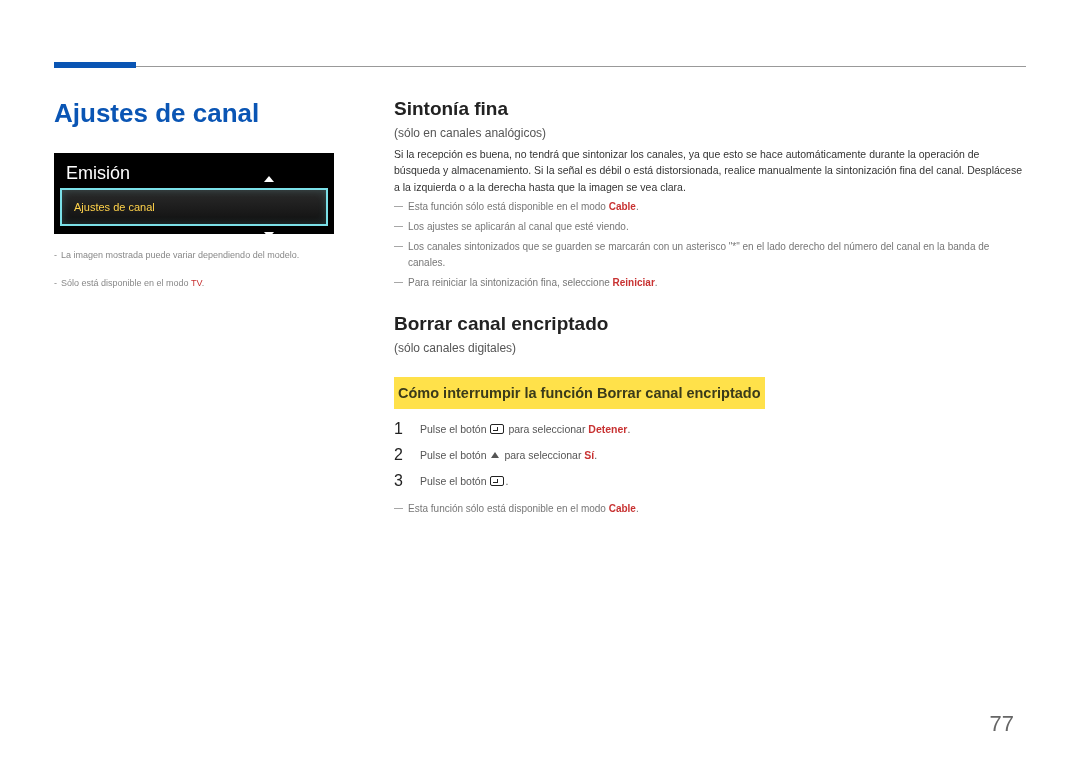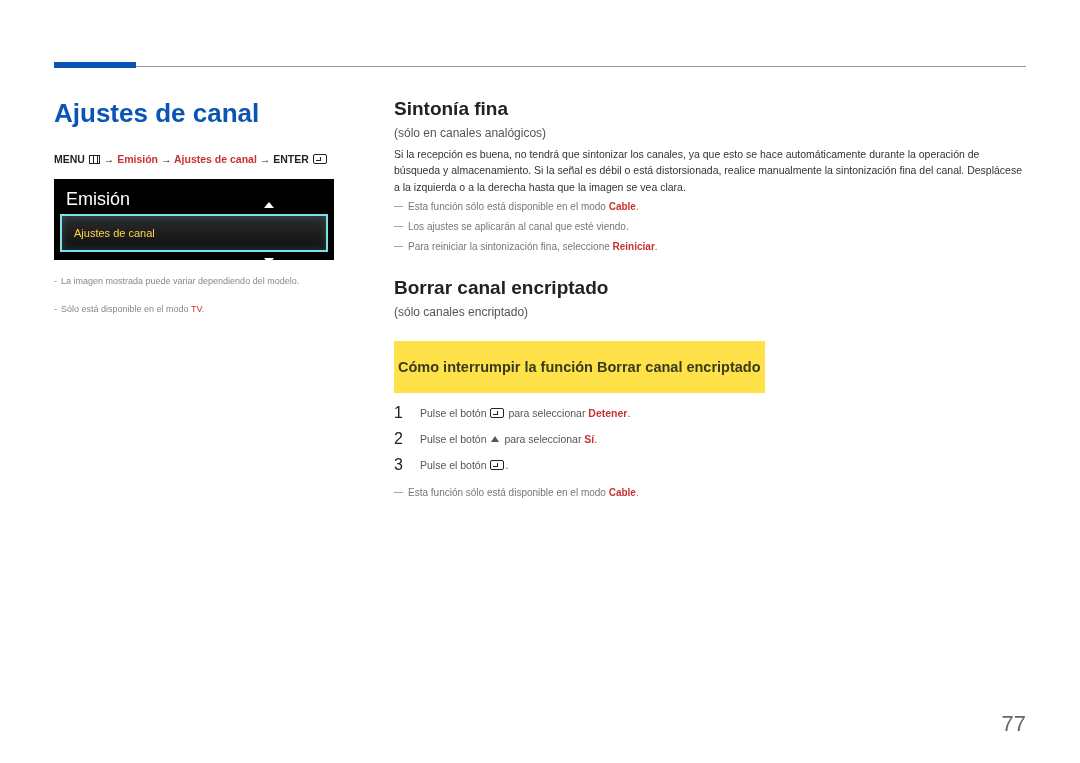--- a/index.html
+++ b/index.html
@@ -184,21 +184,21 @@
   }
   .dash-line .accent { color: #c83232; font-weight: 700; }
   .body-text .accent { color: #c83232; font-weight: 700; }
 
   .sub-highlight {
     display: inline-block;
     background: #ffe14a;
     color: #3b3b1a;
     font-weight: 700;
     font-size: 14.5px;
-    padding: 18px 4px;
+    padding: 8px 4px;
     margin-top: 16px;
     margin-bottom: 10px;
   }
   ol.steps {
     list-style: none;
     counter-reset: step;
     margin-top: 4px;
   }
   ol.steps li {
     counter-increment: step;
@@ -222,47 +222,38 @@
     display:inline-block;
     width:0;height:0;
     border-left:4px solid transparent;
     border-right:4px solid transparent;
     border-bottom:6px solid #555;
     vertical-align:1px;
     margin:0 2px;
   }
   .page-num {
     position: absolute;
-    right: 54px;
+    right: 66px;
     bottom: 26px;
     font-size: 22px;
     color: #666;
   }
 </style>
 </head>
 <body>
 
 <div class="top-rule"></div>
 <div class="top-accent"></div>
 
 <div class="page">
   <div class="cols">
 
     <div class="left">
       <h1 class="main-title">Ajustes de canal</h1>
 
-      <div class="menu-path">
-        <span>MENU </span><span class="menu-icon"></span>
-        <span> → </span>
-        <span class="accent">Emisión</span>
-        <span> → </span>
-        <span class="accent">Ajustes de canal</span>
-        <span> → </span>
-        <span>ENTER </span><span class="enter-icon"></span>
-      </div>
 
       <div class="tv-box">
         <div class="tv-title">Emisión</div>
         <div class="tv-row-wrap">
           <div class="tv-arrows">
             <span class="tv-arrow-up"></span>
             <span class="tv-arrow-down"></span>
           </div>
           <div class="tv-row">
             <span>Ajustes de canal</span>
@@ -280,26 +271,27 @@
 
     <div class="right">
       <h2 class="section">Sintonía fina</h2>
       <div class="paren">(sólo en canales analógicos)</div>
       <div class="body-text">Si la recepción es buena, no tendrá que sintonizar los canales, ya que esto se hace automáticamente durante la operación de búsqueda y almacenamiento. Si la señal es débil o está distorsionada, realice manualmente la sintonización fina del canal. Desplácese a la izquierda o a la derecha hasta que la imagen se vea clara.</div>
 
       <div class="dash-line">
         <span>Esta función sólo está disponible en el modo </span><span class="accent">Cable</span><span>.</span>
       </div>
       <div class="dash-line">Los ajustes se aplicarán al canal que esté viendo.</div>
+      <div class="dash-line">Los canales sintonizados que se guarden se marcarán con un asterisco "*" en el lado derecho del número del canal en la banda de canales.</div>
       <div class="dash-line">
         <span>Para reiniciar la sintonización fina, seleccione </span><span class="accent">Reiniciar</span><span>.</span>
       </div>
 
       <h2 class="section mt">Borrar canal encriptado</h2>
-      <div class="paren">(sólo canales encriptado)</div>
+      <div class="paren">(sólo canales digitales)</div>
 
       <div class="sub-highlight">Cómo interrumpir la función Borrar canal encriptado</div>
 
       <ol class="steps">
         <li>
           <span>Pulse el botón </span><span class="enter-icon"></span><span> para seleccionar </span><span class="accent">Detener</span><span>.</span>
         </li>
         <li>
           <span>Pulse el botón </span><span class="tri-up"></span><span> para seleccionar </span><span class="accent">Sí</span><span>.</span>
         </li>

